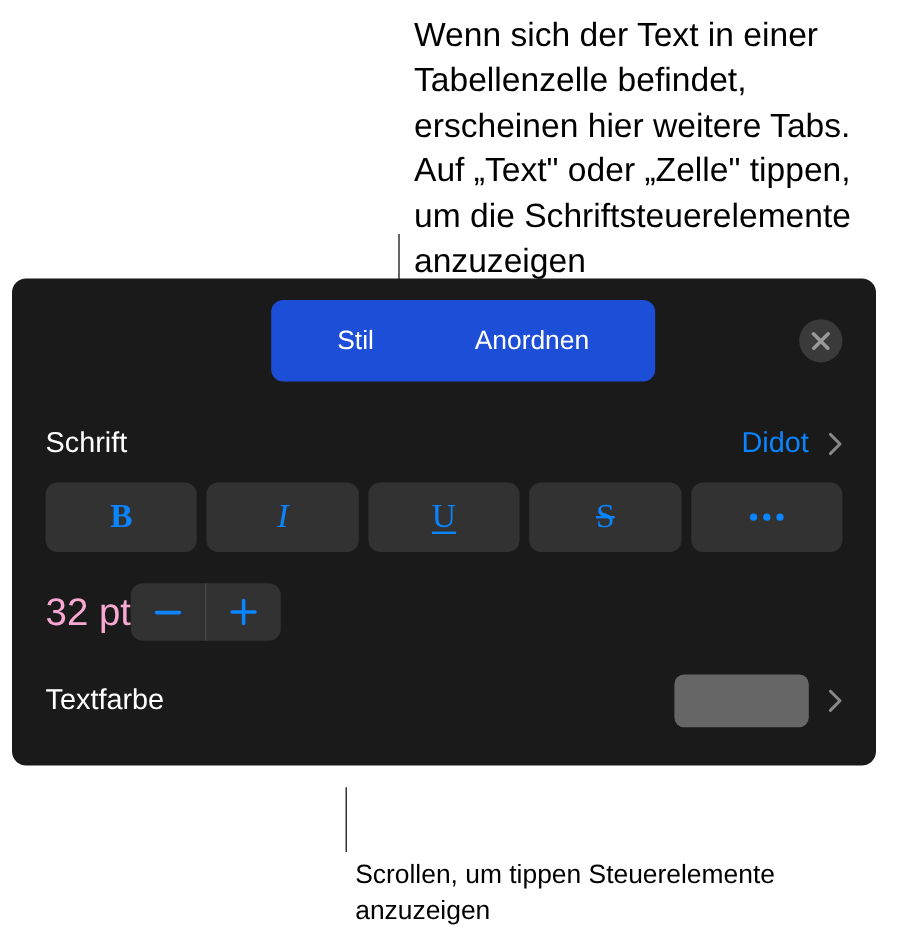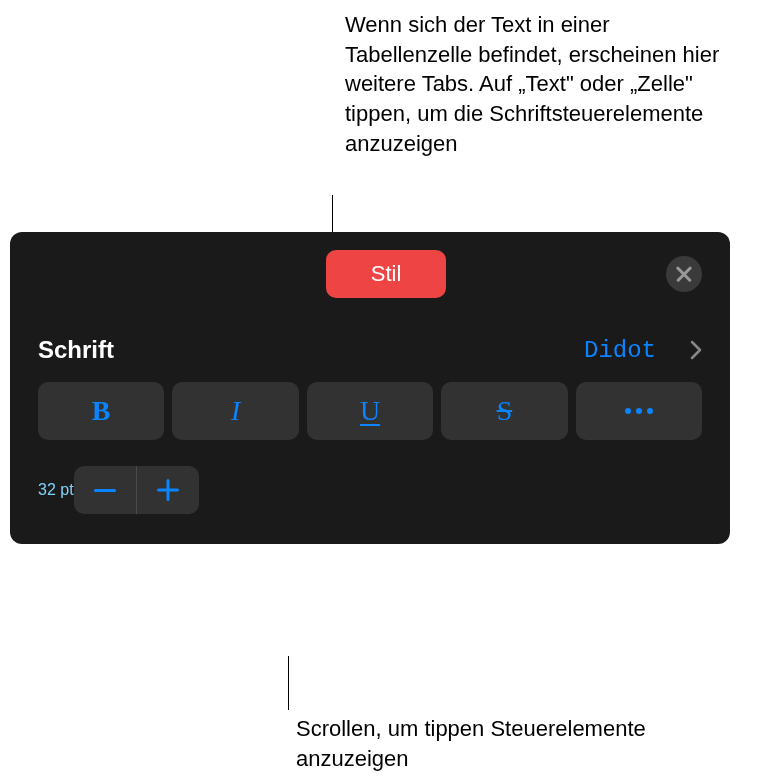--- a/index.html
+++ b/index.html
@@ -14,21 +14,21 @@
       width: 758px;
       height: 779px;
       position: relative;
     }
 
     .annotation-top {
       position: absolute;
       top: 10px;
       left: 345px;
       width: 390px;
-      font-size: 22px;
+      font-size: 28px;
       line-height: 1.35;
       color: #000;
     }
 
     .callout-line-top {
       position: absolute;
       top: 195px;
       left: 332px;
       width: 1px;
       height: 94px;
@@ -48,23 +48,23 @@
     .tabs-row {
       display: flex;
       align-items: center;
       justify-content: center;
       padding: 18px 20px 18px 20px;
       position: relative;
     }
 
     .tab-group {
       display: flex;
-      background: #ef4444;
+      background: #1d4ed8;
       border-radius: 10px;
-      padding: 3px;
+      padding: 13px;
       margin-left: 32px;
     }
 
     .tab {
       padding: 8px 42px;
       font-size: 22px;
       color: #ffffff;
       border-radius: 8px;
       cursor: pointer;
     }
@@ -117,28 +117,26 @@
     .row {
       display: flex;
       align-items: center;
       padding: 14px 28px;
     }
 
     .row-label {
       font-size: 24px;
       color: #ffffff;
       flex: 1;
-      font-weight: bold;
     }
 
     .font-value {
       font-size: 24px;
       color: #0a84ff;
-      margin-right: 34px;
-      font-family: Liberation Mono, monospace;
+      margin-right: 16px;
     }
 
     .chevron {
       width: 12px;
       height: 20px;
     }
 
     .chevron svg {
       display: block;
     }
@@ -190,22 +188,22 @@
     }
 
     .dots-icon span {
       width: 6px;
       height: 6px;
       background: #0a84ff;
       border-radius: 50%;
     }
 
     .size-value {
-      font-size: 16px;
-      color: #7dd3fc;
+      font-size: 32px;
+      color: #f9a8d4;
     }
 
     .stepper {
       display: flex;
       background: #323232;
       border-radius: 10px;
       overflow: hidden;
     }
 
     .stepper-btn {
@@ -306,20 +304,21 @@
 <body>
 
 <div class="annotation-top">Wenn sich der Text in einer Tabellenzelle befindet, erscheinen hier weitere Tabs. Auf „Text" oder „Zelle" tippen, um die Schriftsteuerelemente anzuzeigen</div>
 <div class="callout-line-top"></div>
 
 <div class="panel">
 
   <div class="tabs-row">
     <div class="tab-group">
       <div class="tab">Stil</div>
+      <div class="tab">Anordnen</div>
     </div>
     <div class="close-btn">
       <div class="close-x"></div>
     </div>
   </div>
 
   <div class="row row-font">
     <div class="row-label">Schrift</div>
     <div class="font-value">Didot</div>
     <div class="chevron">
@@ -357,17 +356,26 @@
       <div class="stepper-btn">
         <div class="minus-icon"></div>
       </div>
       <div class="stepper-divider"></div>
       <div class="stepper-btn">
         <div class="plus-icon"></div>
       </div>
     </div>
   </div>
 
+  <div class="row row-color">
+    <div class="row-label">Textfarbe</div>
+    <div class="color-swatch"></div>
+    <div class="chevron">
+      <svg width="12" height="20" viewBox="0 0 12 20">
+          <path d="M2 2 L10 10 L2 18" stroke="#888" stroke-width="2.5" fill="none" stroke-linecap="round" stroke-linejoin="round"></path>
+        </svg>
+    </div>
+  </div>
 
 </div>
 
 <div class="callout-line-bottom"></div>
 <div class="annotation-bottom">Scrollen, um tippen Steuerelemente anzuzeigen</div>
 
 </body></html>

